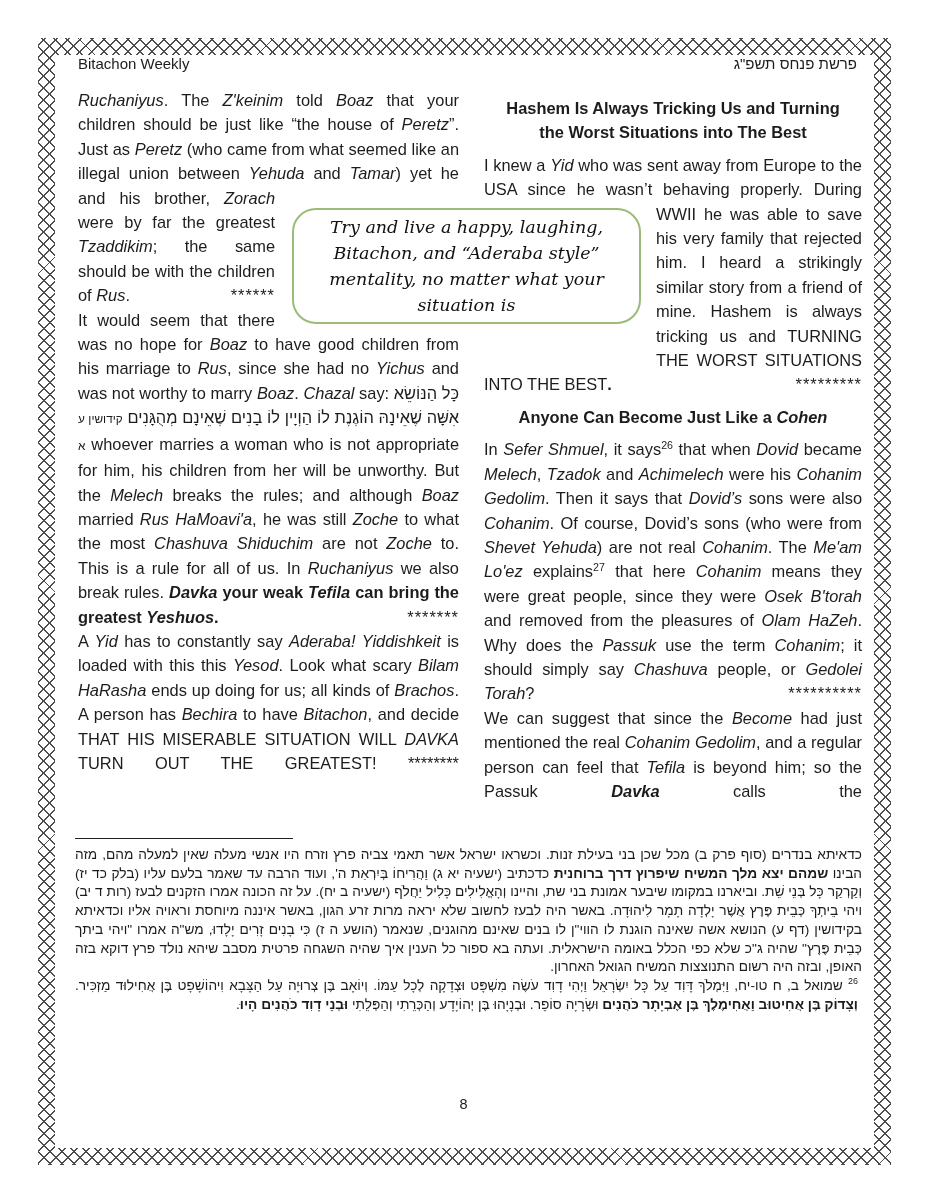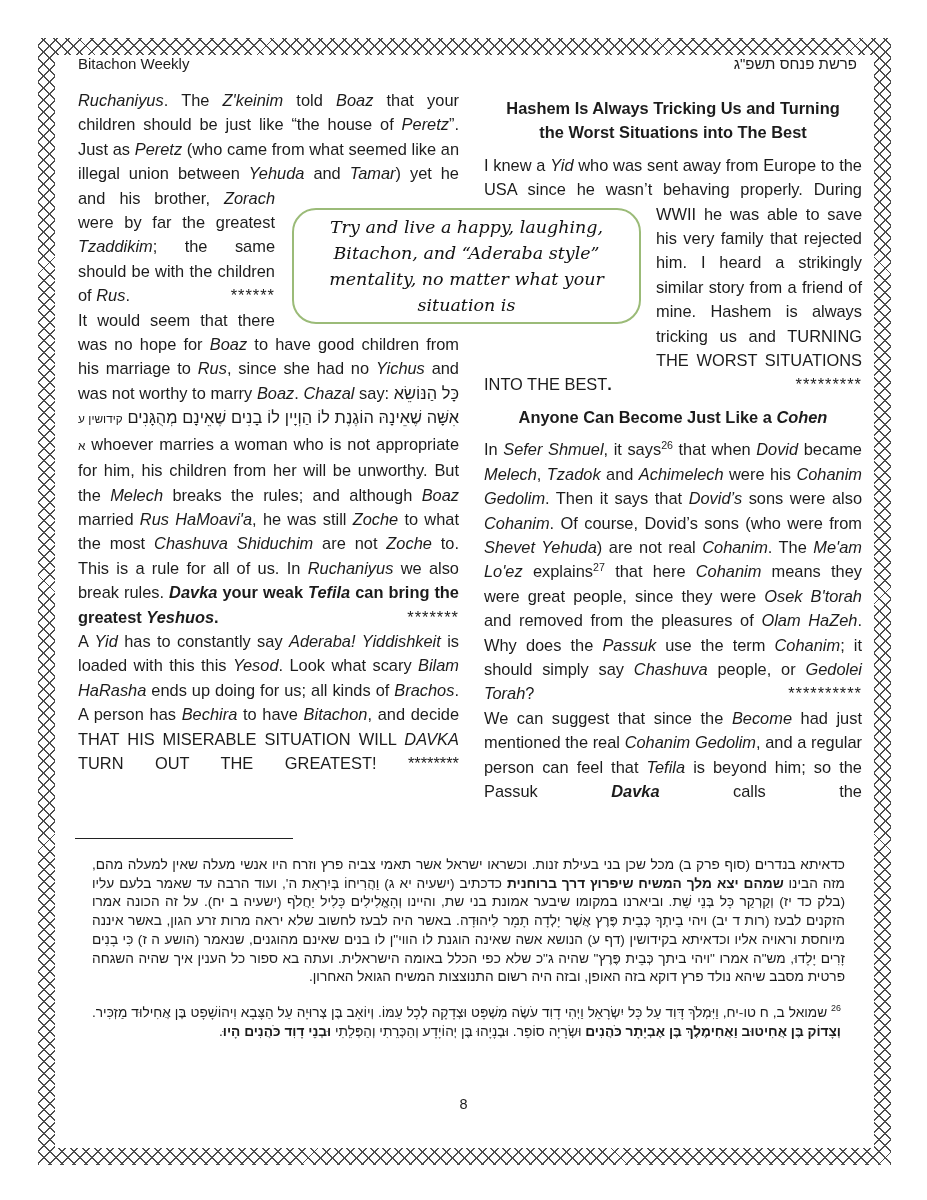--- a/index.html
+++ b/index.html
@@ -25,21 +25,21 @@
   .spacer-l{float:left;width:172px;height:147px;}
   .stars{float:right;letter-spacing:1px;}
   .callout{position:absolute;left:292px;top:208px;width:349px;height:116px;
            border:2px solid #9bbb78;border-radius:24px;box-sizing:border-box;
            display:flex;align-items:center;justify-content:center;padding:4px 16px;
            background:#fff;}
   .callout-text{font-family:"DejaVu Serif",serif;font-style:italic;font-size:17.5px;
                 line-height:1.5;text-align:center;color:#111;}
   .fnblock{position:absolute;left:75px;top:838px;width:787px;}
   .fnrule{width:218px;border-top:1.5px solid #222;margin:0 0 7px 0;}
-  .fnpara{margin:17px;font-size:13.7px;line-height:18.7px;direction:rtl;text-align:justify;}
+  .fnpara{margin:0;font-size:13.7px;line-height:18.7px;direction:rtl;text-align:justify;}
   .fnnote{padding-right:4px;}
   .pagenum{position:absolute;left:0;width:927px;top:1096px;text-align:center;font-size:14.5px;}
   
   .ri{font-style:italic;}
   .rb{font-weight:700;}
   .rbi{font-weight:700;font-style:italic;}
   .rsup{vertical-align:super;font-size:0.65em;line-height:0;}
   .rheb{direction:rtl;unicode-bidi:isolate;}
   .rhebs{direction:rtl;unicode-bidi:isolate;font-size:0.72em;}
 </style>

